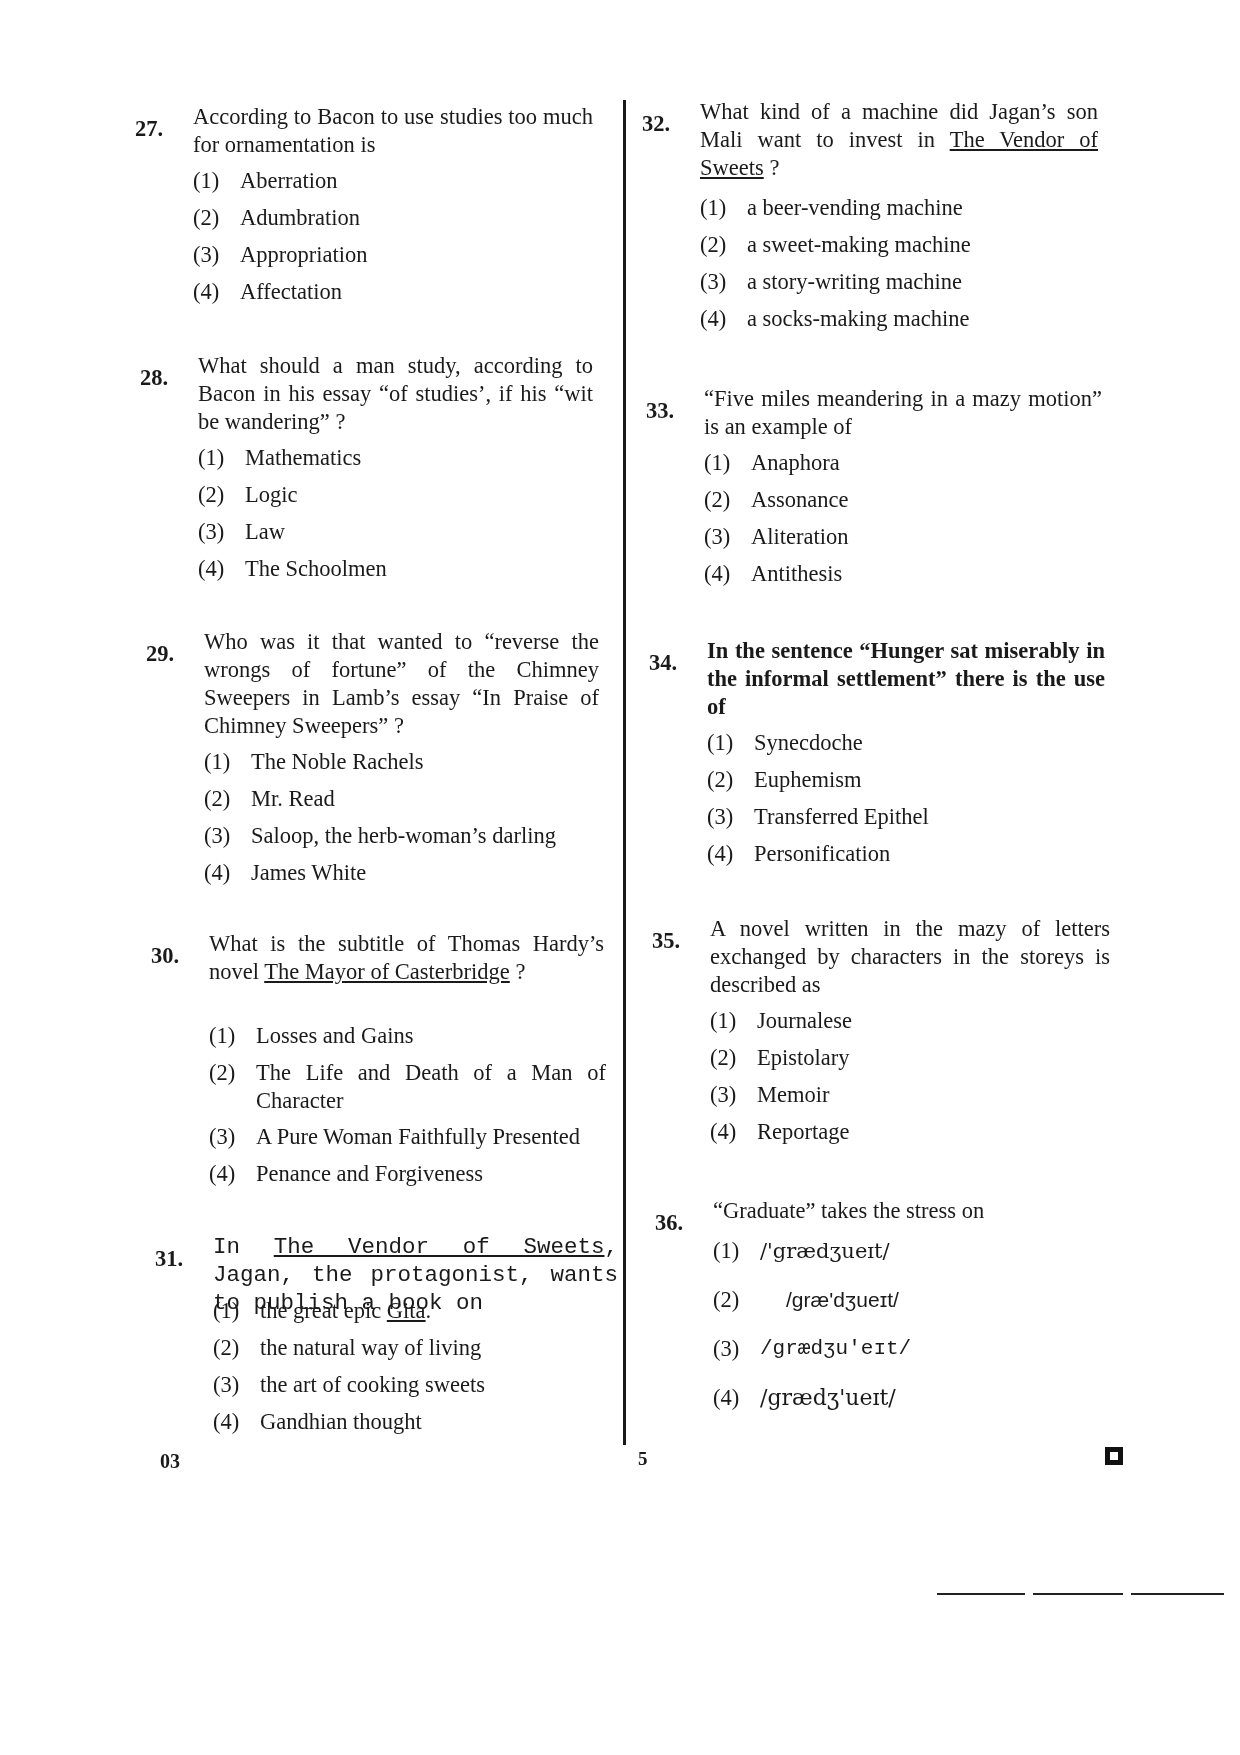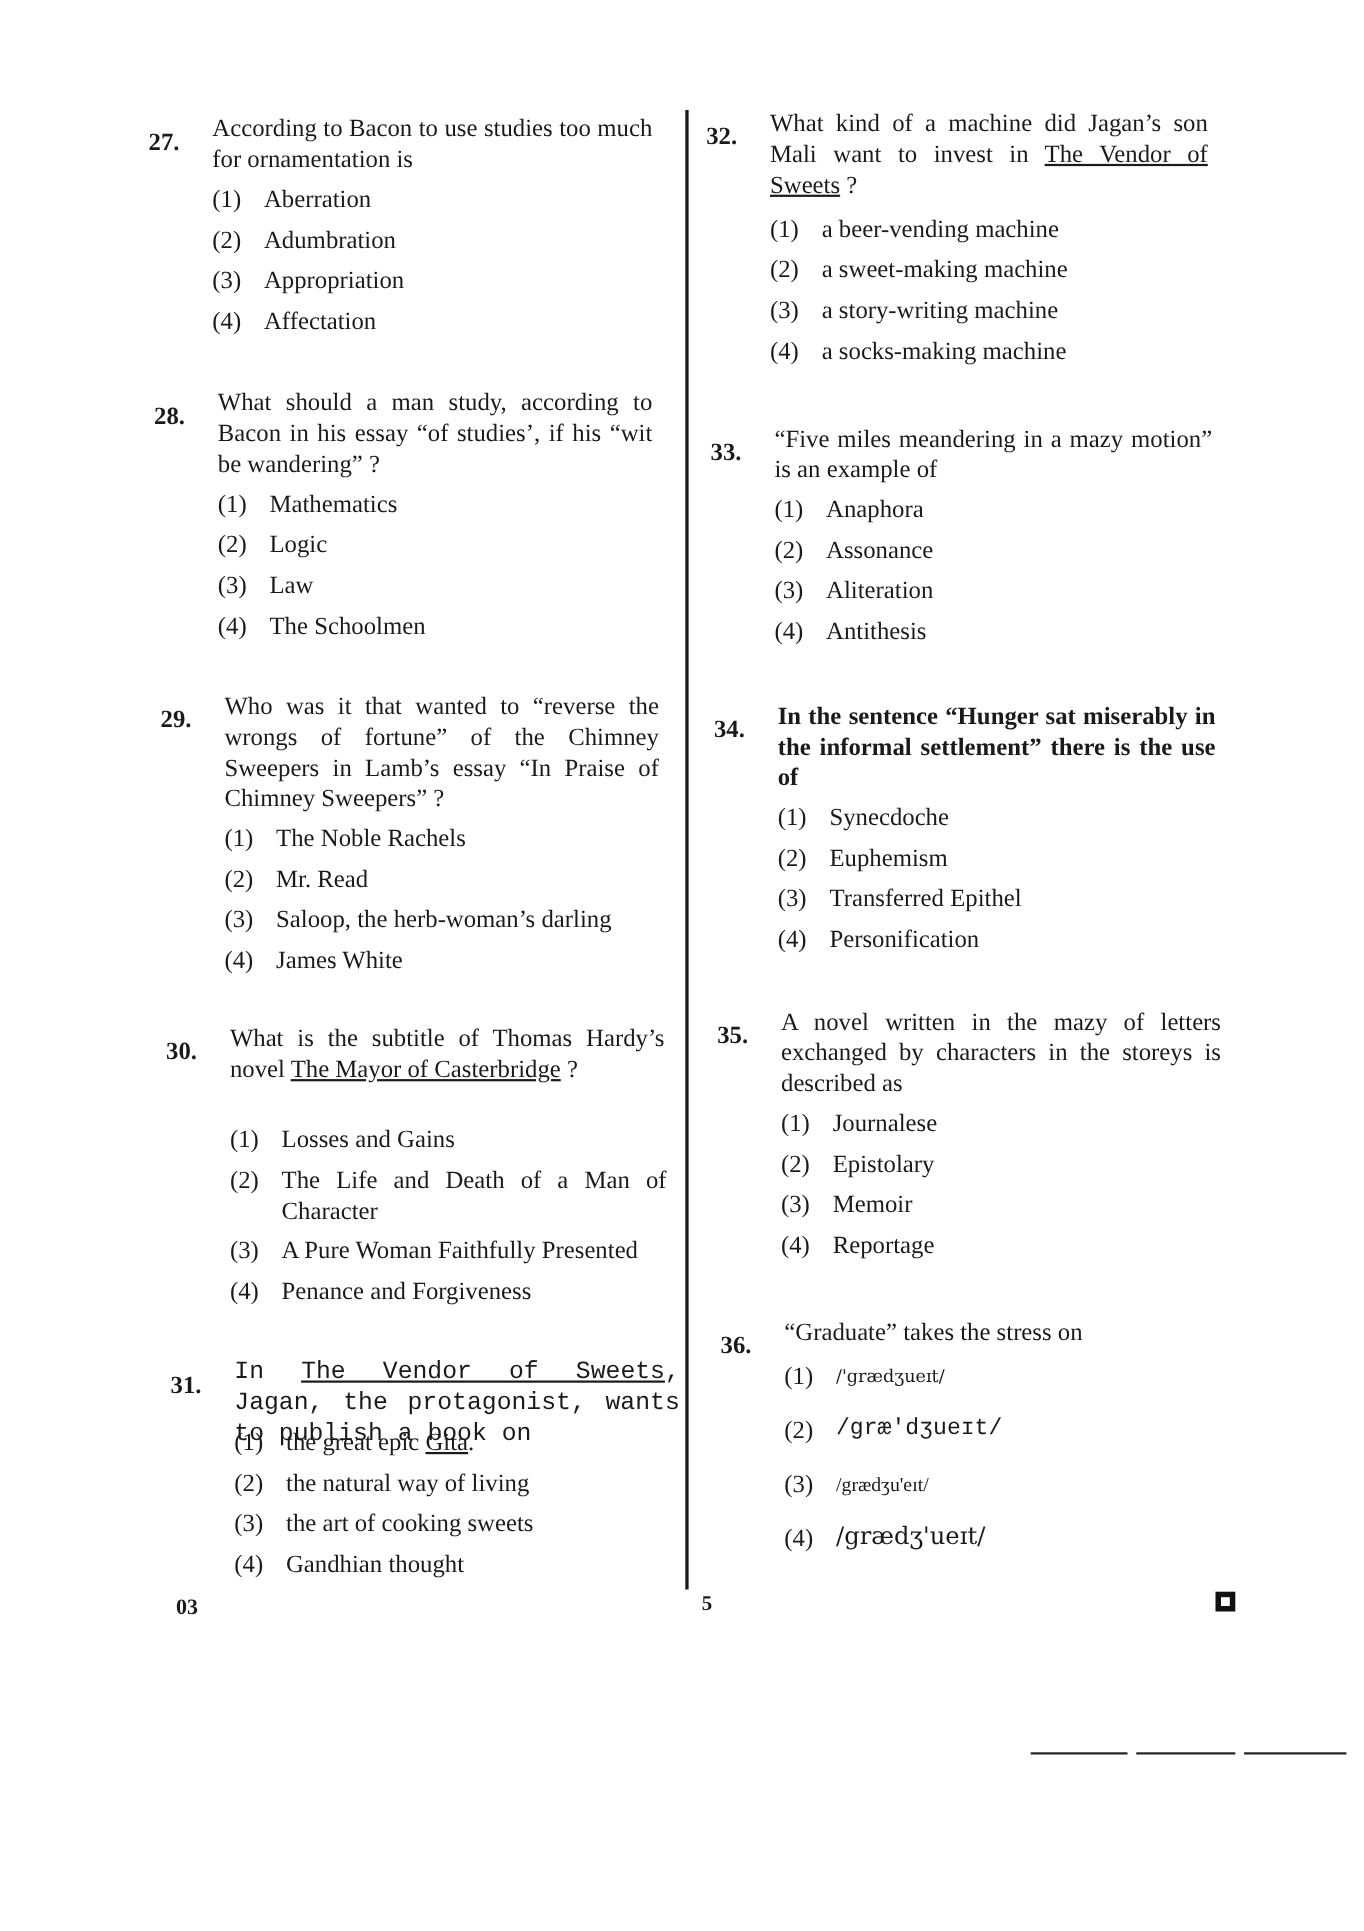--- a/index.html
+++ b/index.html
@@ -236,29 +236,29 @@
         </li>
     </ul>
   </div>
 
   <div class="q" style="left:655px; top:1197px; width:470px;">
     <span class="num">36.</span>
     <div class="stem" style="width:400px;">“Graduate” takes the stress on</div>
     <ul class="opts" style="top:40px;">
       <li class="opt" style="height:49px;">
           <span class="ol">(1)</span>
-          <span class="ot" style="font-family:'DejaVu Serif', serif; font-size:16px;">/'grædʒueɪt/</span>
-        </li>
-      <li class="opt" style="height:49px;">
-          <span class="ol">(2)</span>
-          <span class="ot" style="font-family:Liberation Mono, monospace; font-size:21px;">/græ'dʒueɪt/</span>
-        </li>
-      <li class="opt" style="height:49px;">
-          <span class="ol">(3)</span>
-          <span class="ot" style="font-family:Liberation Serif, serif; font-size:18px;">/grædʒu'eɪt/</span>
+          <span class="ot" style="font-family:'DejaVu Serif', serif; font-size:21px;">/'grædʒueɪt/</span>
+        </li>
+      <li class="opt" style="height:49px;">
+          <span class="ol">(2)</span>
+          <span class="ot" style="font-family:Liberation Sans, sans-serif; font-size:21px;margin-left:26px;">/græ'dʒueɪt/</span>
+        </li>
+      <li class="opt" style="height:49px;">
+          <span class="ol">(3)</span>
+          <span class="ot" style="font-family:Liberation Mono, monospace; font-size:21px;">/grædʒu'eɪt/</span>
         </li>
       <li class="opt" style="height:49px;">
           <span class="ol">(4)</span>
           <span class="ot" style="font-family:'DejaVu Serif', serif; font-size:22px;">/grædʒ'ueɪt/</span>
         </li>
     </ul>
   </div>
 
   <div class="footer-code">03</div>
   <div class="page-num">5</div>

